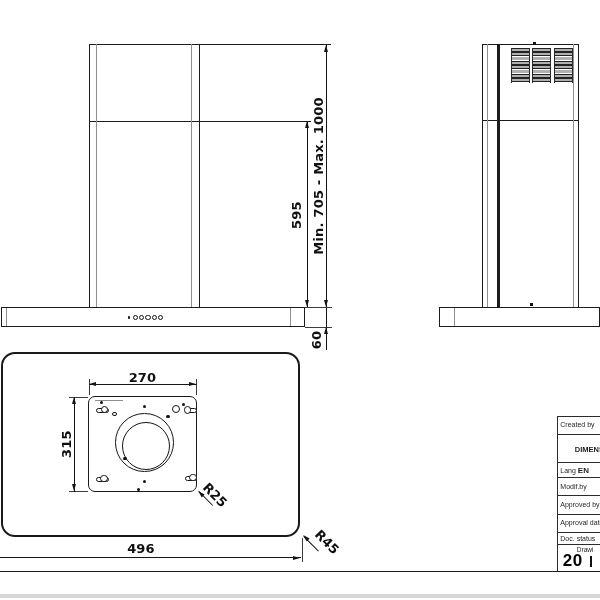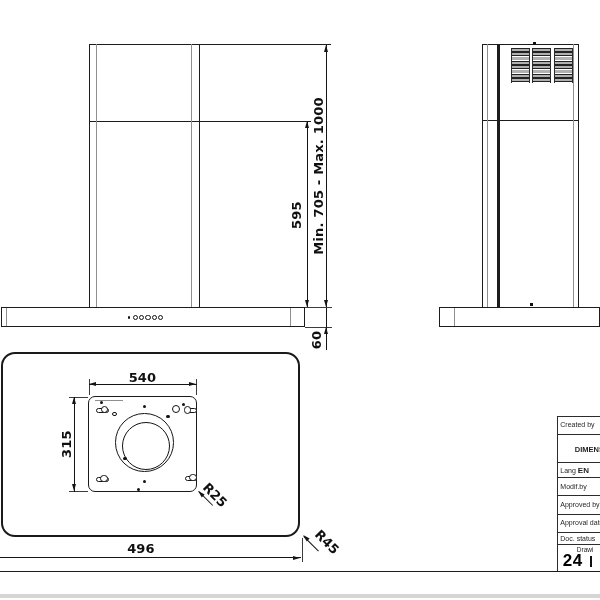--- a/index.html
+++ b/index.html
@@ -130,21 +130,21 @@
     <div class="dot" style="left:137px;top:488.2px;width:3px;height:3px"></div>
   </div>
 
   <div>
 
     <div class="ex" style="left:89px;top:379px;width:.8px;height:16px"></div>
     <div class="ex" style="left:196.2px;top:379px;width:.8px;height:16px"></div>
     <div class="dm" style="left:89px;top:384px;width:107.5px;height:1px"></div>
     <div class="ar ar-l" style="left:89px;top:381.7px"></div>
     <div class="ar ar-r" style="left:189px;top:381.7px"></div>
-    <div class="ht" style="left:142.5px;top:376.5px">540</div>
+    <div class="ht" style="left:142.5px;top:376.5px">270</div>
 
     <div class="ex" style="left:68.5px;top:396.5px;width:19px;height:.8px"></div>
     <div class="ex" style="left:68.5px;top:491px;width:19px;height:.8px"></div>
     <div class="dm" style="left:74px;top:396.5px;width:1px;height:95px"></div>
     <div class="ar ar-u" style="left:72.2px;top:396.5px"></div>
     <div class="ar ar-d" style="left:72.2px;top:484px"></div>
     <div class="vt" style="left:66px;top:444px">315</div>
 
     <div class="ar ar-l ar45" style="left:198.3px;top:488.6px"></div>
     <div class="l45" style="left:199px;top:490.8px;width:20px"></div>
@@ -163,21 +163,21 @@
   <div class="tb">
     <div class="tbrow" style="height:18.2px;padding-top:4.5px">Created by</div>
     <div class="tbrow" style="height:28.5px;padding-top:10.5px;padding-left:17px;font-weight:bold;font-size:7.5px">DIMENSIONS</div>
     <div class="tbrow" style="height:14.5px;padding-top:3px"><span>Lang</span>&nbsp;<b style="font-size:8px">EN</b></div>
     <div class="tbrow" style="height:18.5px;padding-top:5px">Modif.by</div>
     <div class="tbrow" style="height:18.5px;padding-top:5px">Approved by</div>
     <div class="tbrow" style="height:18px;padding-top:4.5px">Approval date</div>
     <div class="tbrow" style="height:12px;padding-top:2px">Doc. status</div>
     <div style="position:relative;height:26px">
       <div style="position:absolute;left:19px;top:1px;font:6.5px 'Liberation Sans',sans-serif;color:#1f1f1f;white-space:nowrap">Drawi</div>
-      <div style="position:absolute;left:5px;top:6px;font:bold 17px 'Liberation Sans',sans-serif;color:#000;letter-spacing:.5px;white-space:nowrap">24</div>
+      <div style="position:absolute;left:5px;top:6px;font:bold 17px 'Liberation Sans',sans-serif;color:#000;letter-spacing:.5px;white-space:nowrap">20</div>
     </div>
   </div>
 
   <div class="sq" style="left:589.5px;top:555.8px;width:2.6px;height:11.5px"></div>
 
   <div class="ln" style="left:0;top:571.4px;width:600px;height:1.1px"></div>
 
   <div class="a" style="left:0;top:593.6px;width:600px;height:4.2px;background:#d6d6d6"></div>
 
 </div>

